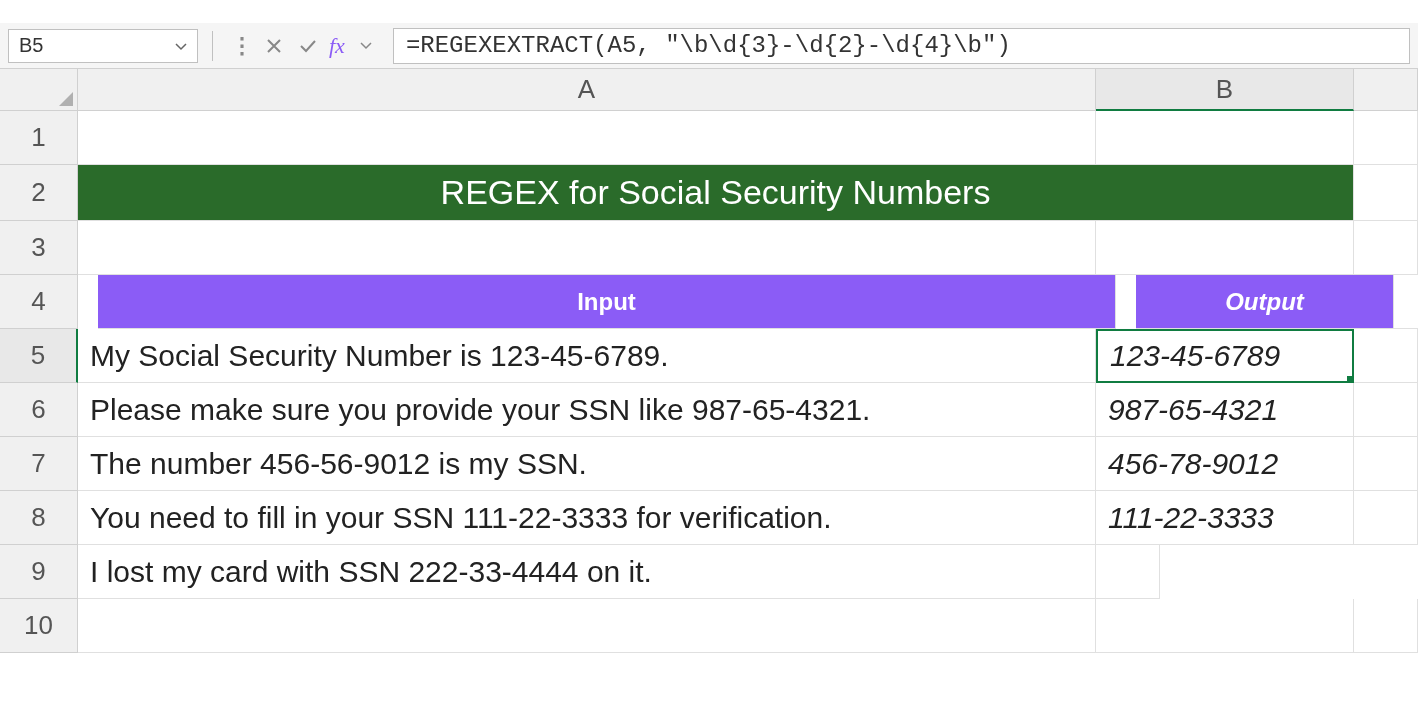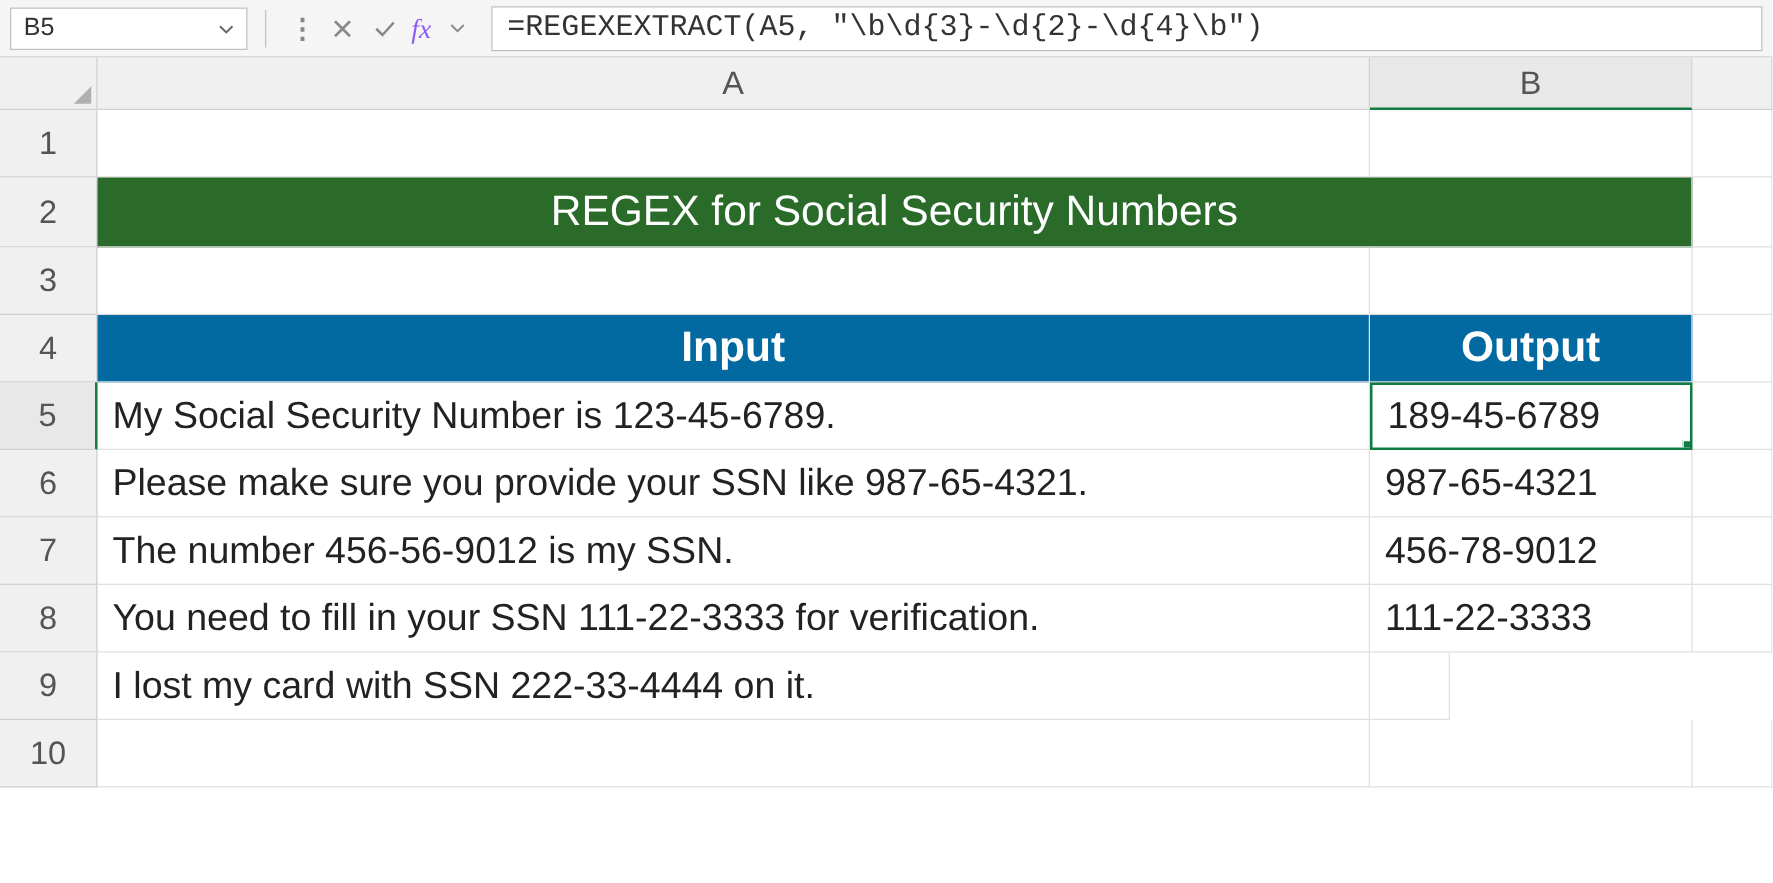--- a/index.html
+++ b/index.html
@@ -10,20 +10,21 @@
       height: 706px;
       overflow: hidden;
     }
     .formula-bar {
       display: flex;
       align-items: center;
       height: 46px;
       background: #f5f5f5;
       border-bottom: 1px solid #d0d0d0;
       padding: 0 8px;
+      margin-top: 23px;
     }
     .name-box {
       width: 190px;
       height: 34px;
       background: #ffffff;
       border: 1px solid #c0c0c0;
       display: flex;
       align-items: center;
       justify-content: space-between;
       padding: 0 10px;
@@ -145,36 +146,37 @@
       border-bottom: 1px solid #e0e0e0;
       padding: 0 12px;
       display: flex;
       align-items: center;
       font-size: 30px;
       color: #222;
       overflow: hidden;
       white-space: nowrap;
     }
     .cell.colA { width: 1018px; }
-    .cell.colB { width: 258px; }
+    .cell.colB { width: 258px; font-style: italic; }
     .cell.colRest { width: 64px; }
     .title-cell {
       background: #2a6b2a;
       color: #ffffff;
       font-size: 34px;
       justify-content: center;
       width: 1276px;
       border-right: 1px solid #e0e0e0;
     }
     .header-cell {
-      background: #0369a1;
+      background: #8b5cf6;
       color: #ffffff;
-      font-size: 34px;
+      font-size: 24px;
       font-weight: 600;
       justify-content: center;
+      margin-left: 20px;
     }
     .selected-cell {
       position: relative;
       border: 2px solid #107c41 !important;
     }
     .selected-cell::after {
       content: '';
       position: absolute;
       right: -4px;
       bottom: -4px;
@@ -264,21 +266,21 @@
         </div>
 
         <div class="cell-row">
           <div class="cell colA header-cell">Input</div>
           <div class="cell colB header-cell">Output</div>
           <div class="cell colRest"></div>
         </div>
 
         <div class="cell-row">
           <div class="cell colA">My Social Security Number is 123-45-6789.</div>
-          <div class="cell colB selected-cell">189-45-6789</div>
+          <div class="cell colB selected-cell">123-45-6789</div>
           <div class="cell colRest"></div>
         </div>
 
         <div class="cell-row">
           <div class="cell colA">Please make sure you provide your SSN like 987-65-4321.</div>
           <div class="cell colB">987-65-4321</div>
           <div class="cell colRest"></div>
         </div>
 
         <div class="cell-row">

